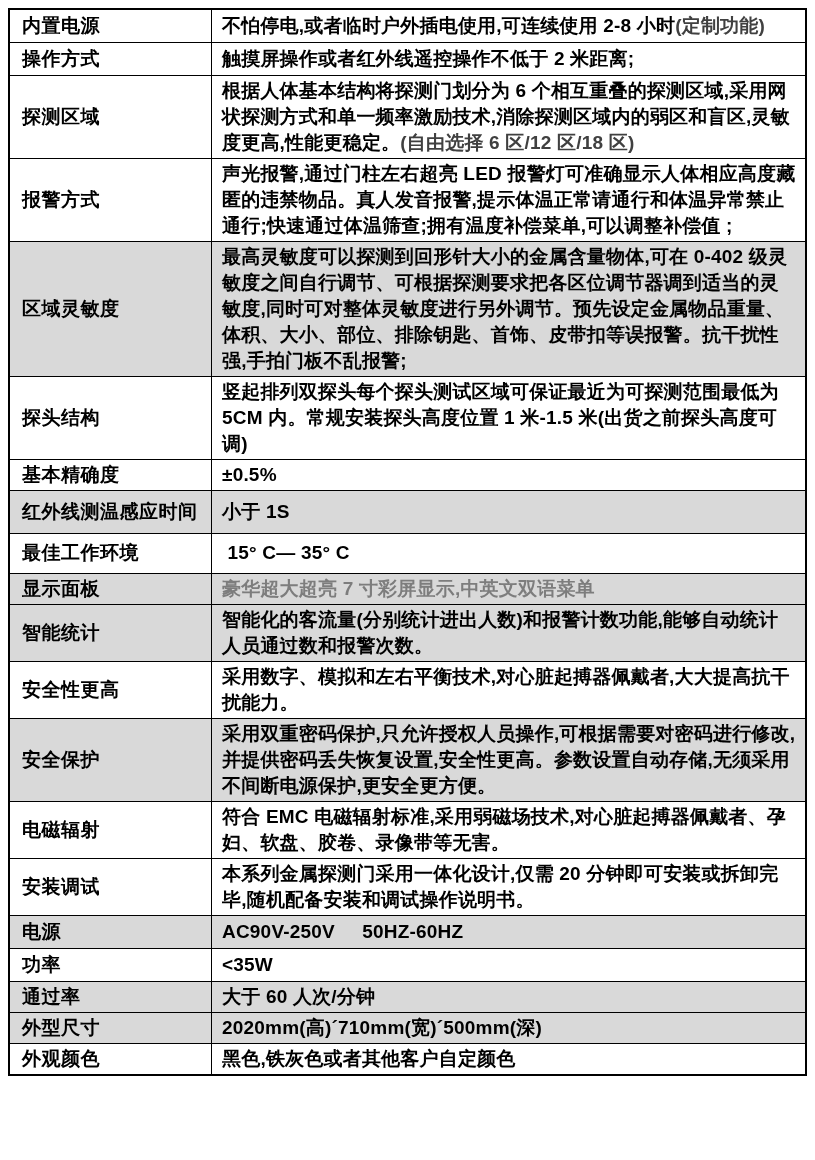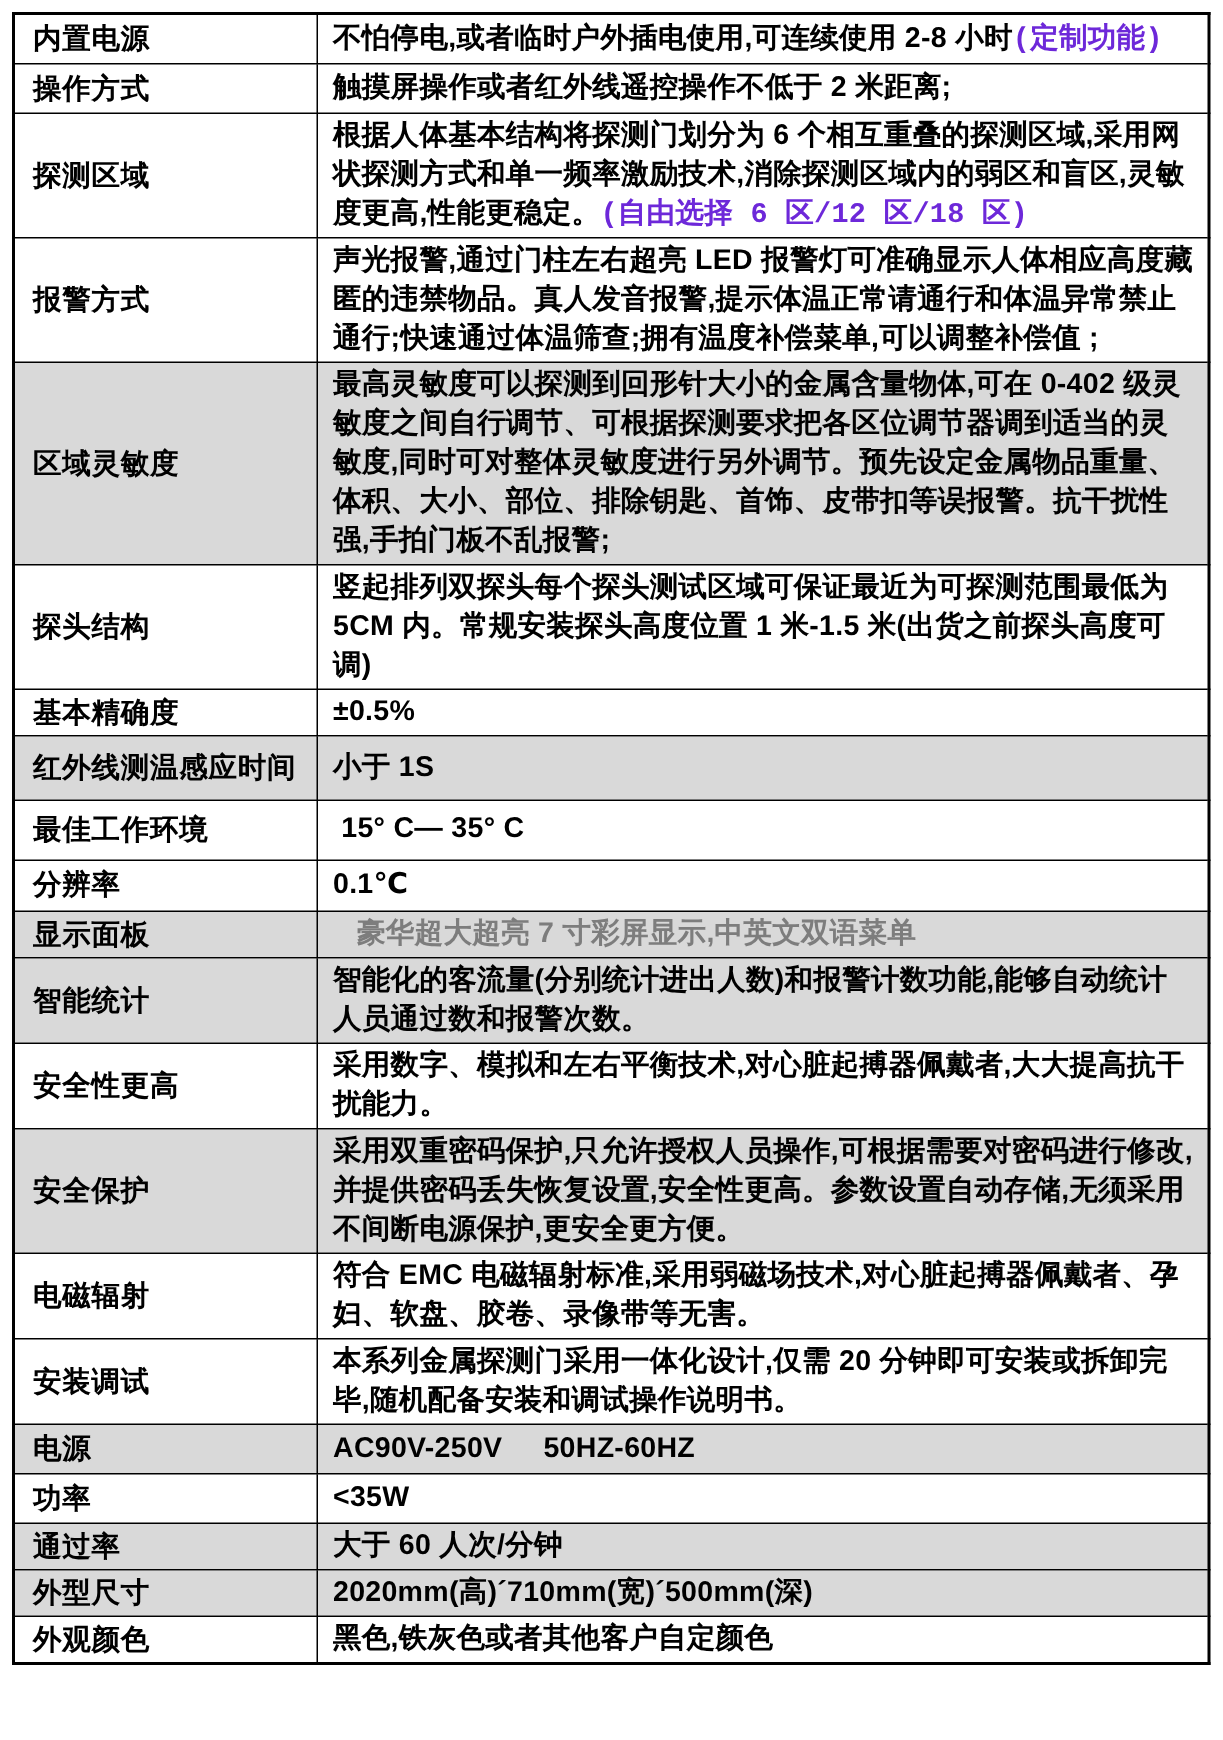--- a/index.html
+++ b/index.html
@@ -33,22 +33,22 @@
     letter-spacing: 0.5px;
   }
   .value-cell {
     padding: 2px 8px 2px 10px;
     line-height: 26px;
     white-space: pre-wrap;
     overflow-wrap: break-word;
     letter-spacing: 0.2px;
   }
   tr.shaded td { background: #d9d9d9; }
-  .red { color: #6d28d9; font-family: Liberation Mono, monospace; }
-  .muted { color: #7d7d7d; margin-left: 16px; }
+  .red { color: #404040; }
+  .muted { color: #7d7d7d; }
 </style>
 </head>
 <body>
 
 <table class="spec-table">
   <tbody>
     <tr style="height:33px">
       <td class="label-cell">内置电源</td>
       <td class="value-cell"><span>不怕停电,或者临时户外插电使用,可连续使用 2-8 小时</span><span class="red">(定制功能)</span></td>
     </tr>
@@ -76,24 +76,20 @@
       <td class="label-cell">基本精确度</td>
       <td class="value-cell"><span>±0.5%</span></td>
     </tr>
     <tr class="shaded" style="height:43px">
       <td class="label-cell">红外线测温感应时间</td>
       <td class="value-cell"><span>小于 1S</span></td>
     </tr>
     <tr style="height:40px">
       <td class="label-cell">最佳工作环境</td>
       <td class="value-cell"><span> 15° C— 35° C</span></td>
-    </tr>
-    <tr style="height:34px">
-      <td class="label-cell">分辨率</td>
-      <td class="value-cell"><span>0.1℃</span></td>
     </tr>
     <tr class="shaded" style="height:30px">
       <td class="label-cell">显示面板</td>
       <td class="value-cell"><span class="muted">豪华超大超亮 7 寸彩屏显示,中英文双语菜单</span></td>
     </tr>
     <tr class="shaded" style="height:55px">
       <td class="label-cell">智能统计</td>
       <td class="value-cell"><span>智能化的客流量(分别统计进出人数)和报警计数功能,能够自动统计人员通过数和报警次数。</span></td>
     </tr>
     <tr style="height:30px">

